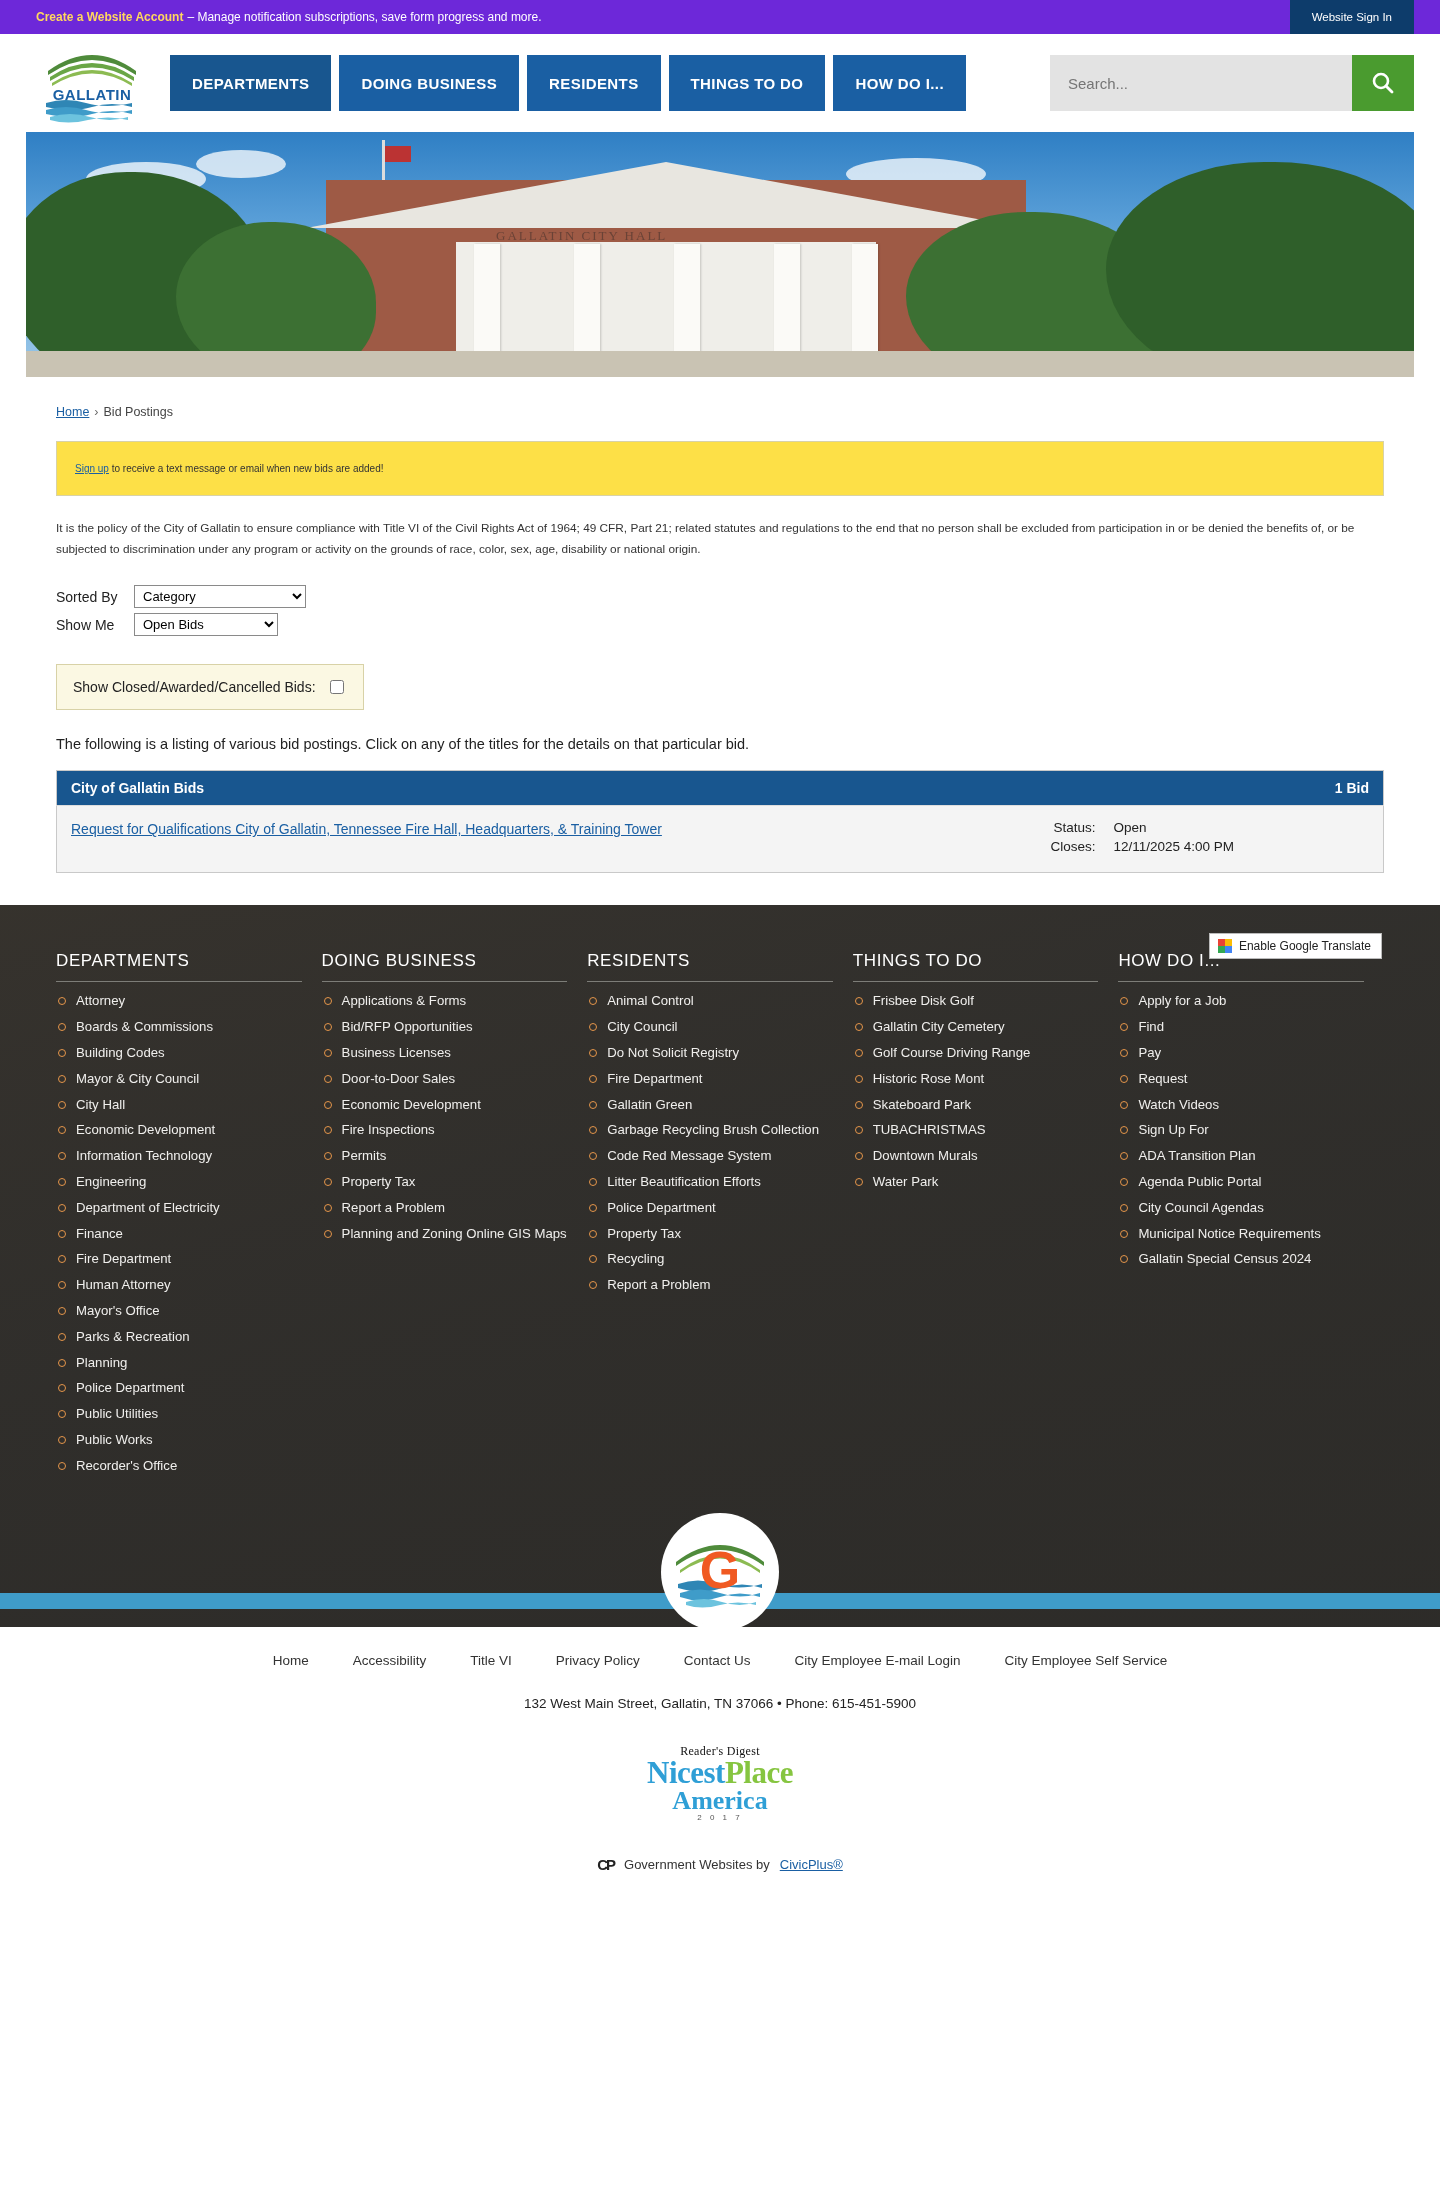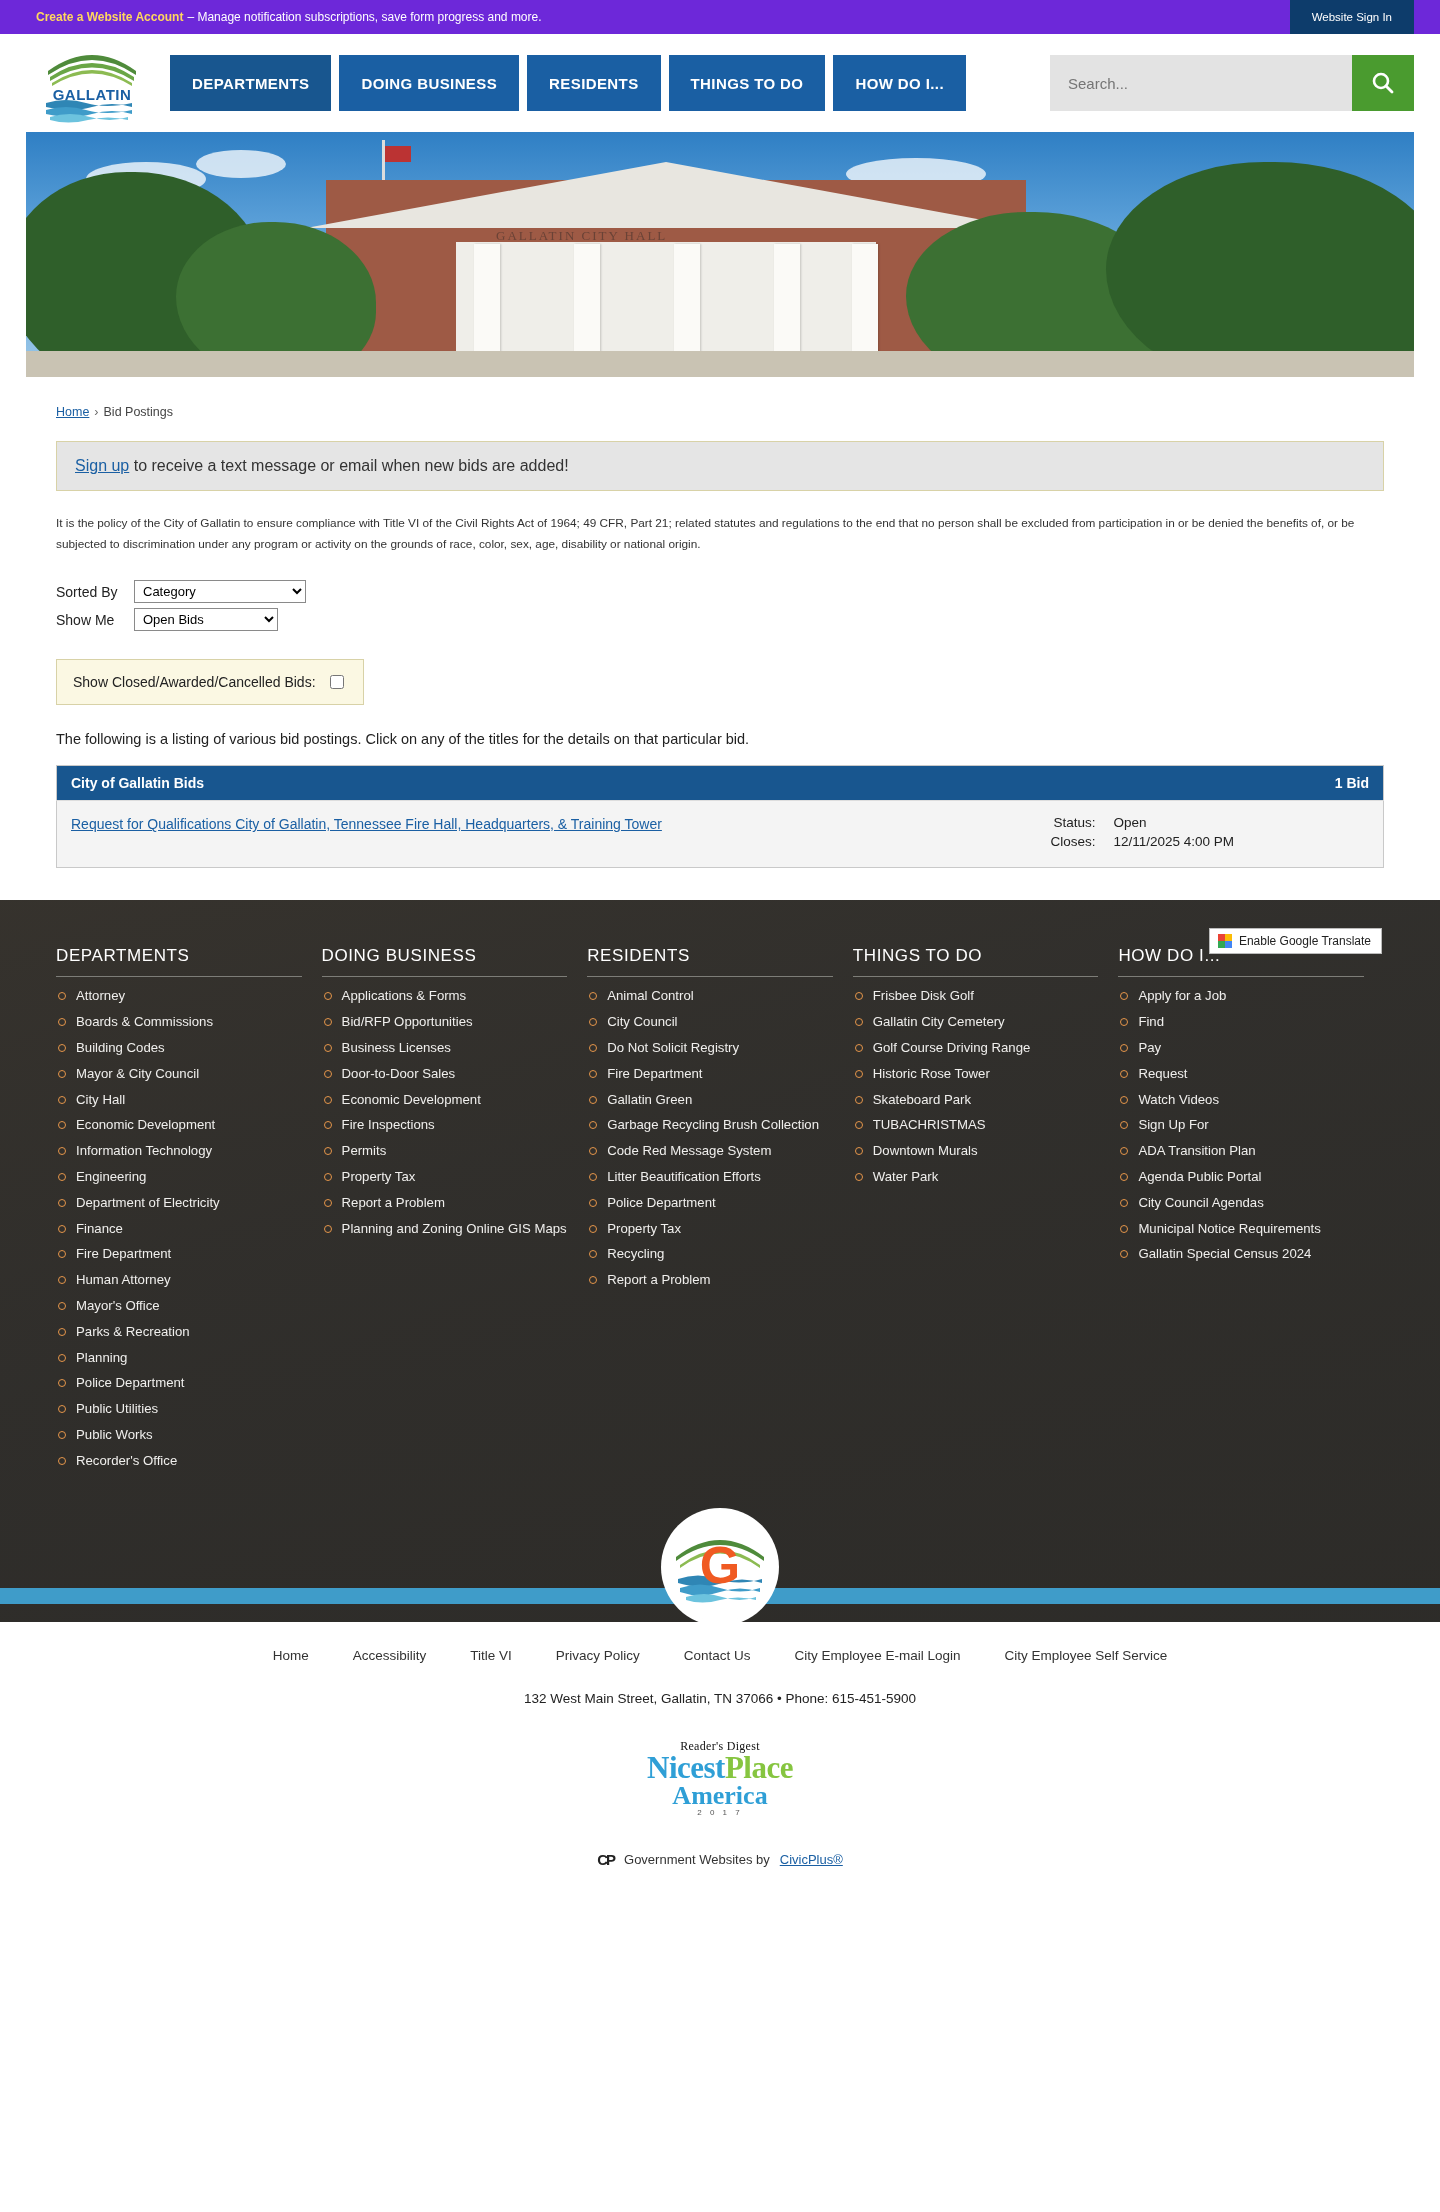--- a/index.html
+++ b/index.html
@@ -187,23 +187,23 @@
   .breadcrumb {
     font-size:12.5px;
     color:#444;
     margin-bottom:22px;
   }
   .breadcrumb a { color:#1a5fa3; text-decoration:underline; }
   .breadcrumb .sep { margin:0 5px; color:#666; }
 
   .notice {
     border:1px solid #d8d2a7;
-    background:#e5e5e5;
-    padding:15px 18px;
-    font-size:16px;
+    background:#fde047;
+    padding:21px 18px;
+    font-size:10px;
     color:#333;
     margin-bottom:22px;
   }
   .notice a { color:#1a5fa3; text-decoration:underline; }
 
   .policy {
     font-size:11.8px;
     line-height:1.75;
     color:#333;
     margin-bottom:26px;
@@ -647,21 +647,21 @@
           <li>Report a Problem</li>
         </ul>
       </div>
 
       <div class="col">
         <h3>THINGS TO DO</h3>
         <ul>
           <li>Frisbee Disk Golf</li>
           <li>Gallatin City Cemetery</li>
           <li>Golf Course Driving Range</li>
-          <li>Historic Rose Tower</li>
+          <li>Historic Rose Mont</li>
           <li>Skateboard Park</li>
           <li>TUBACHRISTMAS</li>
           <li>Downtown Murals</li>
           <li>Water Park</li>
         </ul>
       </div>
 
       <div class="col">
         <h3>HOW DO I...</h3>
         <ul>

